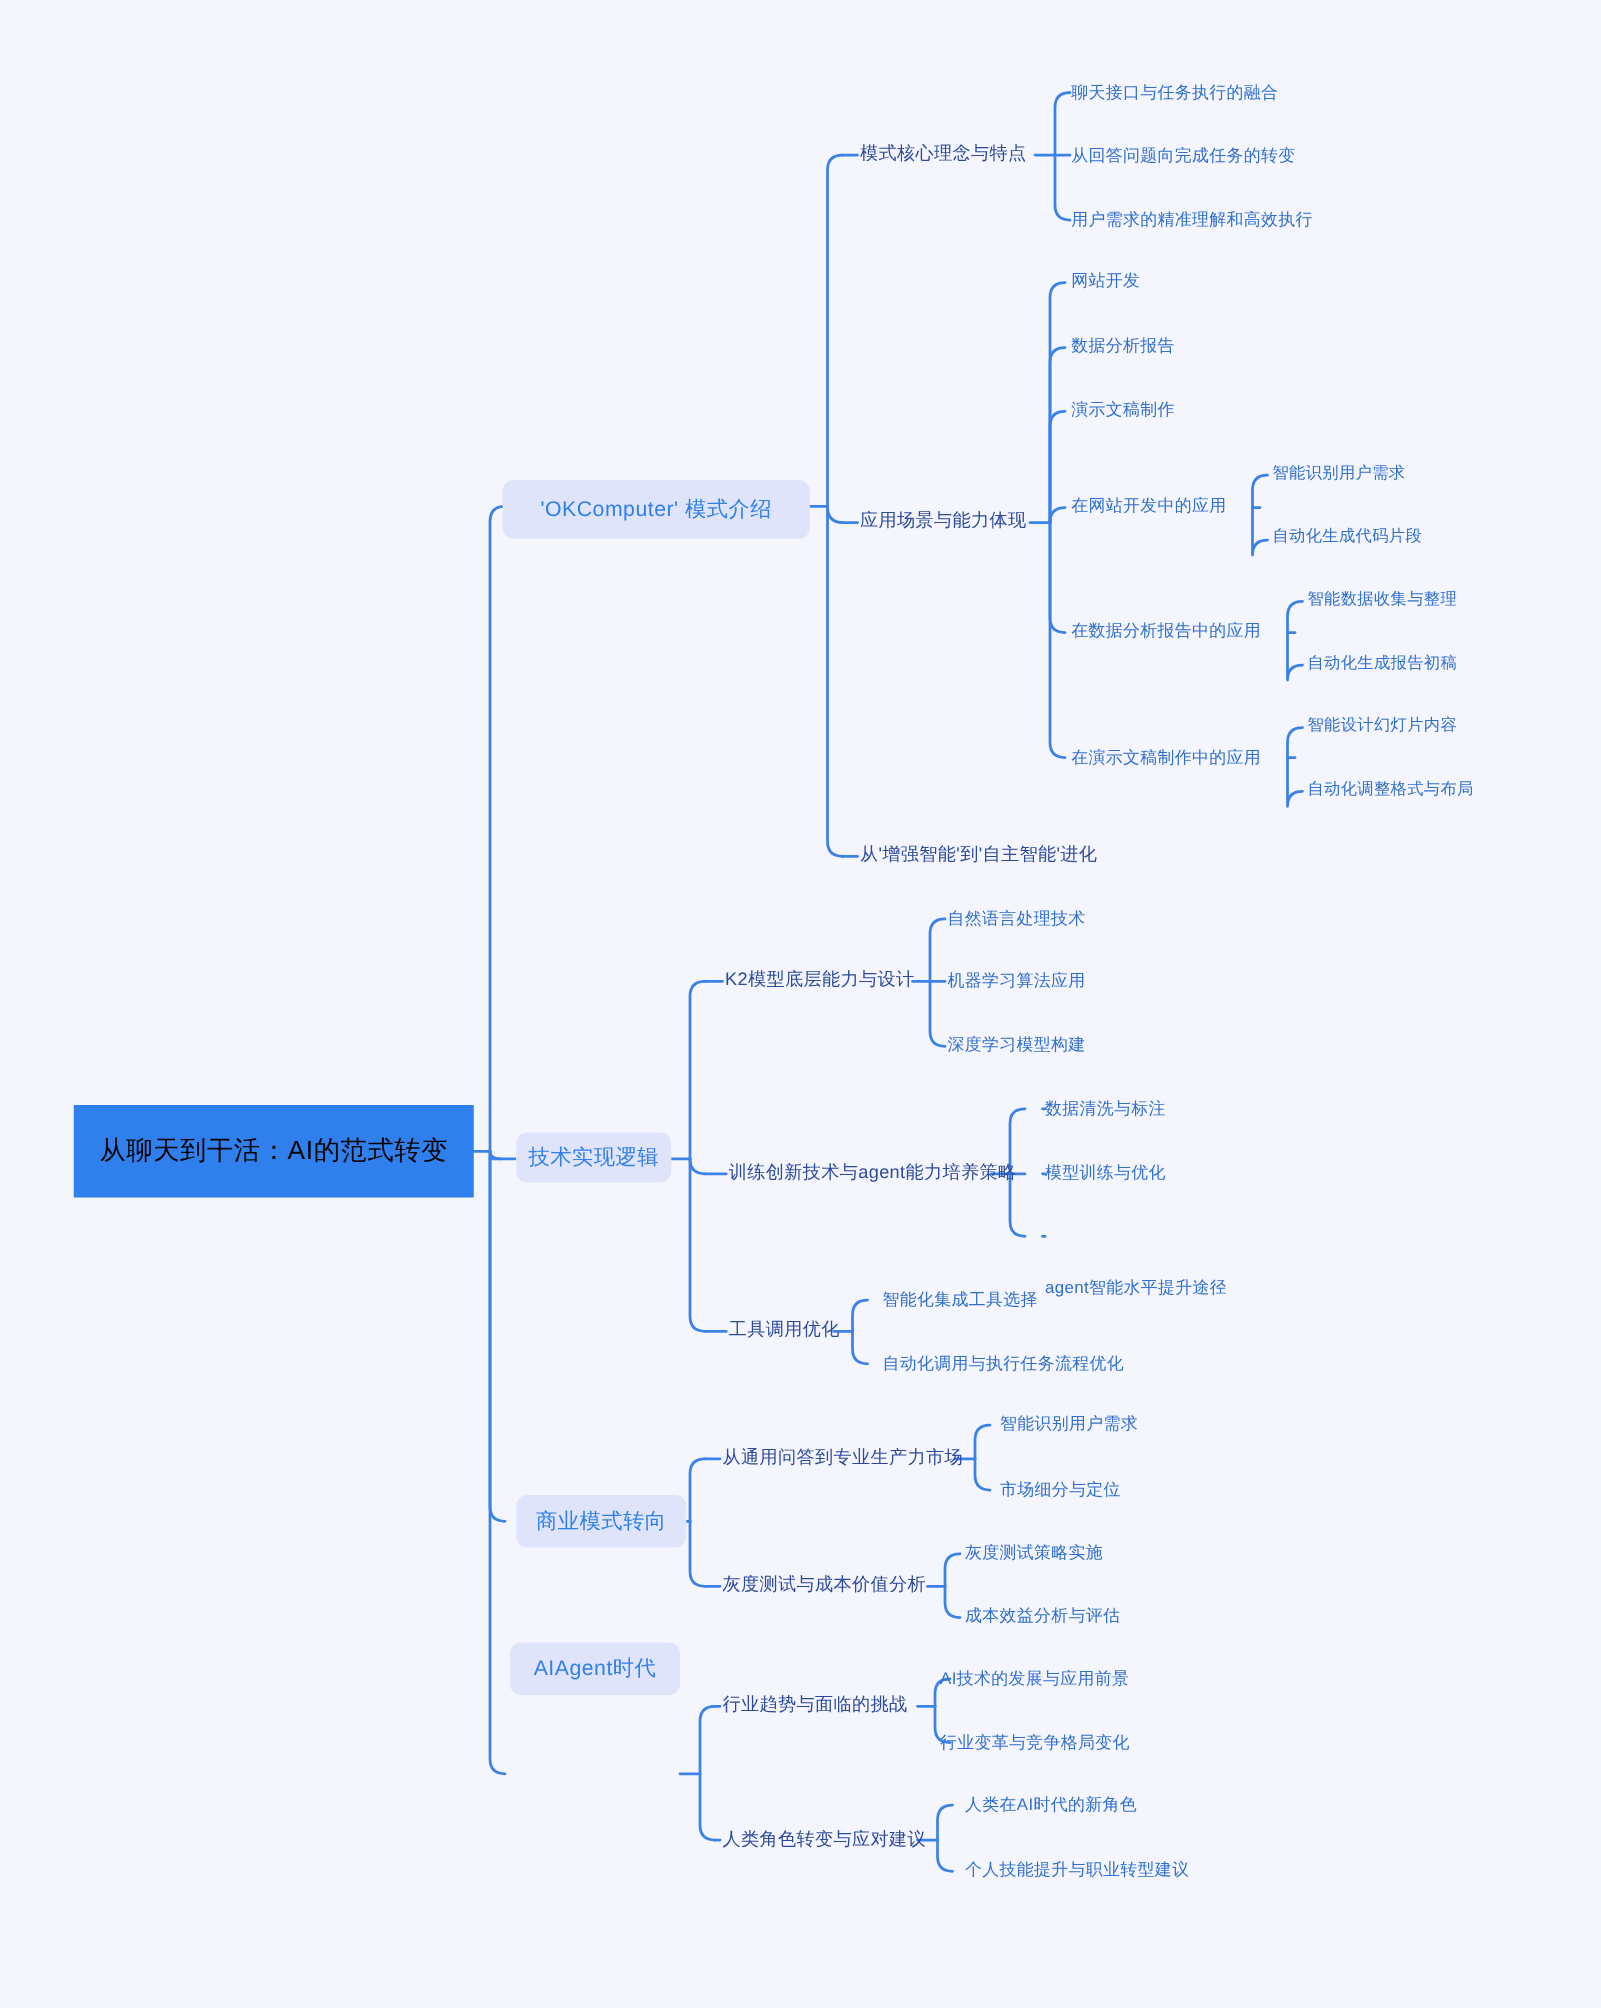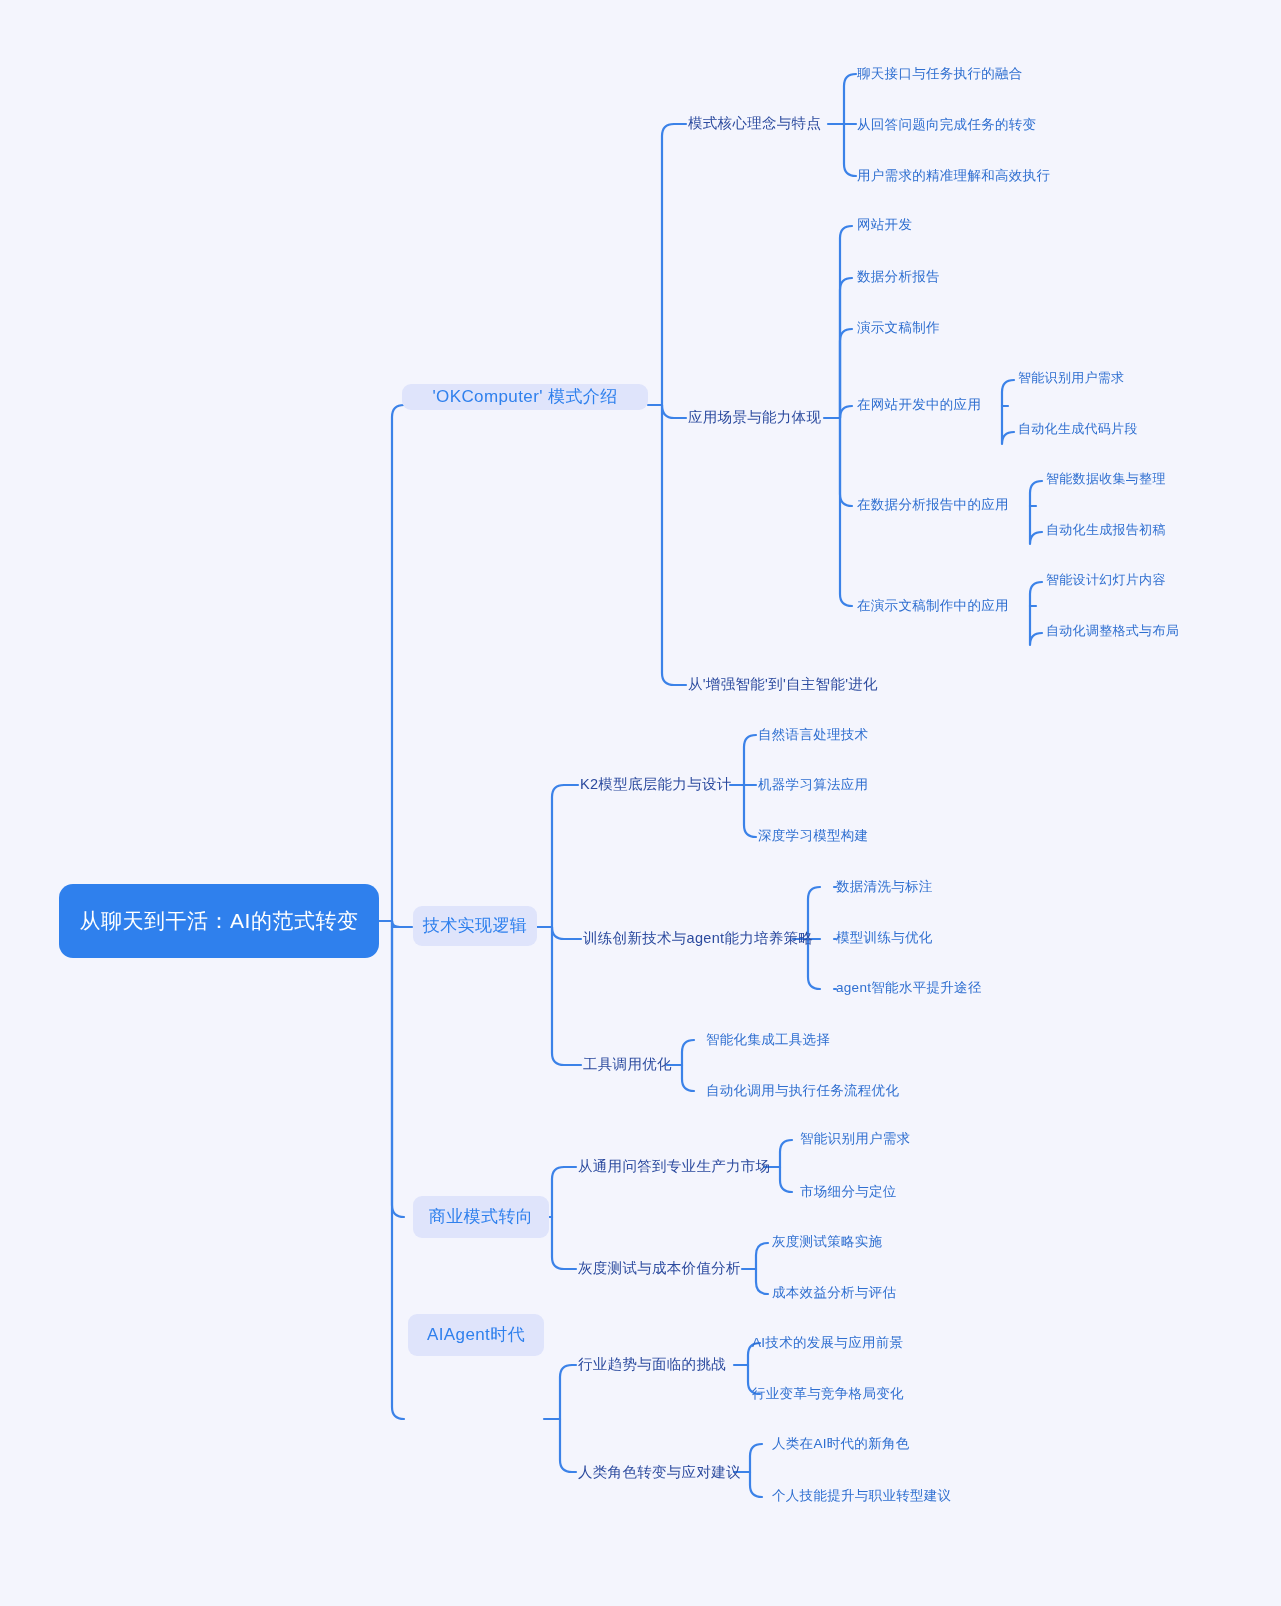--- a/index.html
+++ b/index.html
@@ -10,21 +10,21 @@
     font-family:"Liberation Sans","DejaVu Sans",sans-serif;
     overflow:hidden;
     position:relative;
   }
   #canvas{position:absolute;inset:0;width:1281px;height:1606px;}
   #links{position:absolute;left:0;top:0;width:1281px;height:1606px;pointer-events:none;}
   .node{position:absolute;box-sizing:border-box;white-space:nowrap;}
 
   
   .n-root{
-    background:#2f80ed;color:#ffffff;border-radius:14px;
+    background:#2f80ed;color:#000000;border-radius:0;
     font-size:21px;line-height:30px;font-weight:400;
     text-align:center;padding:12px 18px;
     display:flex;align-items:center;justify-content:center;
     letter-spacing:.5px;
   }
   
   .n-l1{
     background:#dfe4fb;color:#2f80ed;border-radius:9px;
     font-size:17px;line-height:24px;padding:9px 16px;
     text-align:center;letter-spacing:.4px;
@@ -149,21 +149,21 @@
       <path d="M734 1472 H750"></path>
       <path d="M750 1472 V1456 Q750 1444 762 1444"></path>
       <path d="M750 1472 V1485 Q750 1497 762 1497"></path>
     </g>
   </svg>
 
   <div class="node n-root" style="left:59px;top:884px;width:320px;height:74px;">
     <span>从聊天到干活：AI的范式转变</span>
   </div>
 
-  <div class="node n-l1" style="left:402px;top:384px;width:246px;height:26px;">
+  <div class="node n-l1" style="left:402px;top:384px;width:246px;height:47px;">
     <span>'OKComputer' 模式介绍</span>
   </div>
   <div class="node n-l1" style="left:413px;top:906px;width:124px;height:40px;">
     <span>技术实现逻辑</span>
   </div>
   <div class="node n-l1" style="left:413px;top:1196px;width:136px;height:42px;text-align:center;">
     <span>商业模式转向</span>
   </div>
   <div class="node n-l1" style="left:408px;top:1314px;width:136px;height:42px;">
     <span>AIAgent时代</span>
@@ -259,21 +259,21 @@
   </div>
   <div class="node n-l3" style="left:758px;top:826px;">
     <span>深度学习模型构建</span>
   </div>
   <div class="node n-l3" style="left:836px;top:877px;">
     <span>数据清洗与标注</span>
   </div>
   <div class="node n-l3" style="left:836px;top:928px;align-items:center;">
     <span>模型训练与优化</span>
   </div>
-  <div class="node n-l3" style="left:836px;top:978px;justify-content:center;">
+  <div class="node n-l3" style="left:836px;top:1020px;justify-content:center;">
     <span>agent智能水平提升途径</span>
   </div>
   <div class="node n-l3" style="left:706px;top:1030px;">
     <span>智能化集成工具选择</span>
   </div>
   <div class="node n-l3" style="left:706px;top:1081px;">
     <span>自动化调用与执行任务流程优化</span>
   </div>
 
   <div class="node n-l3" style="left:800px;top:1129px;">

